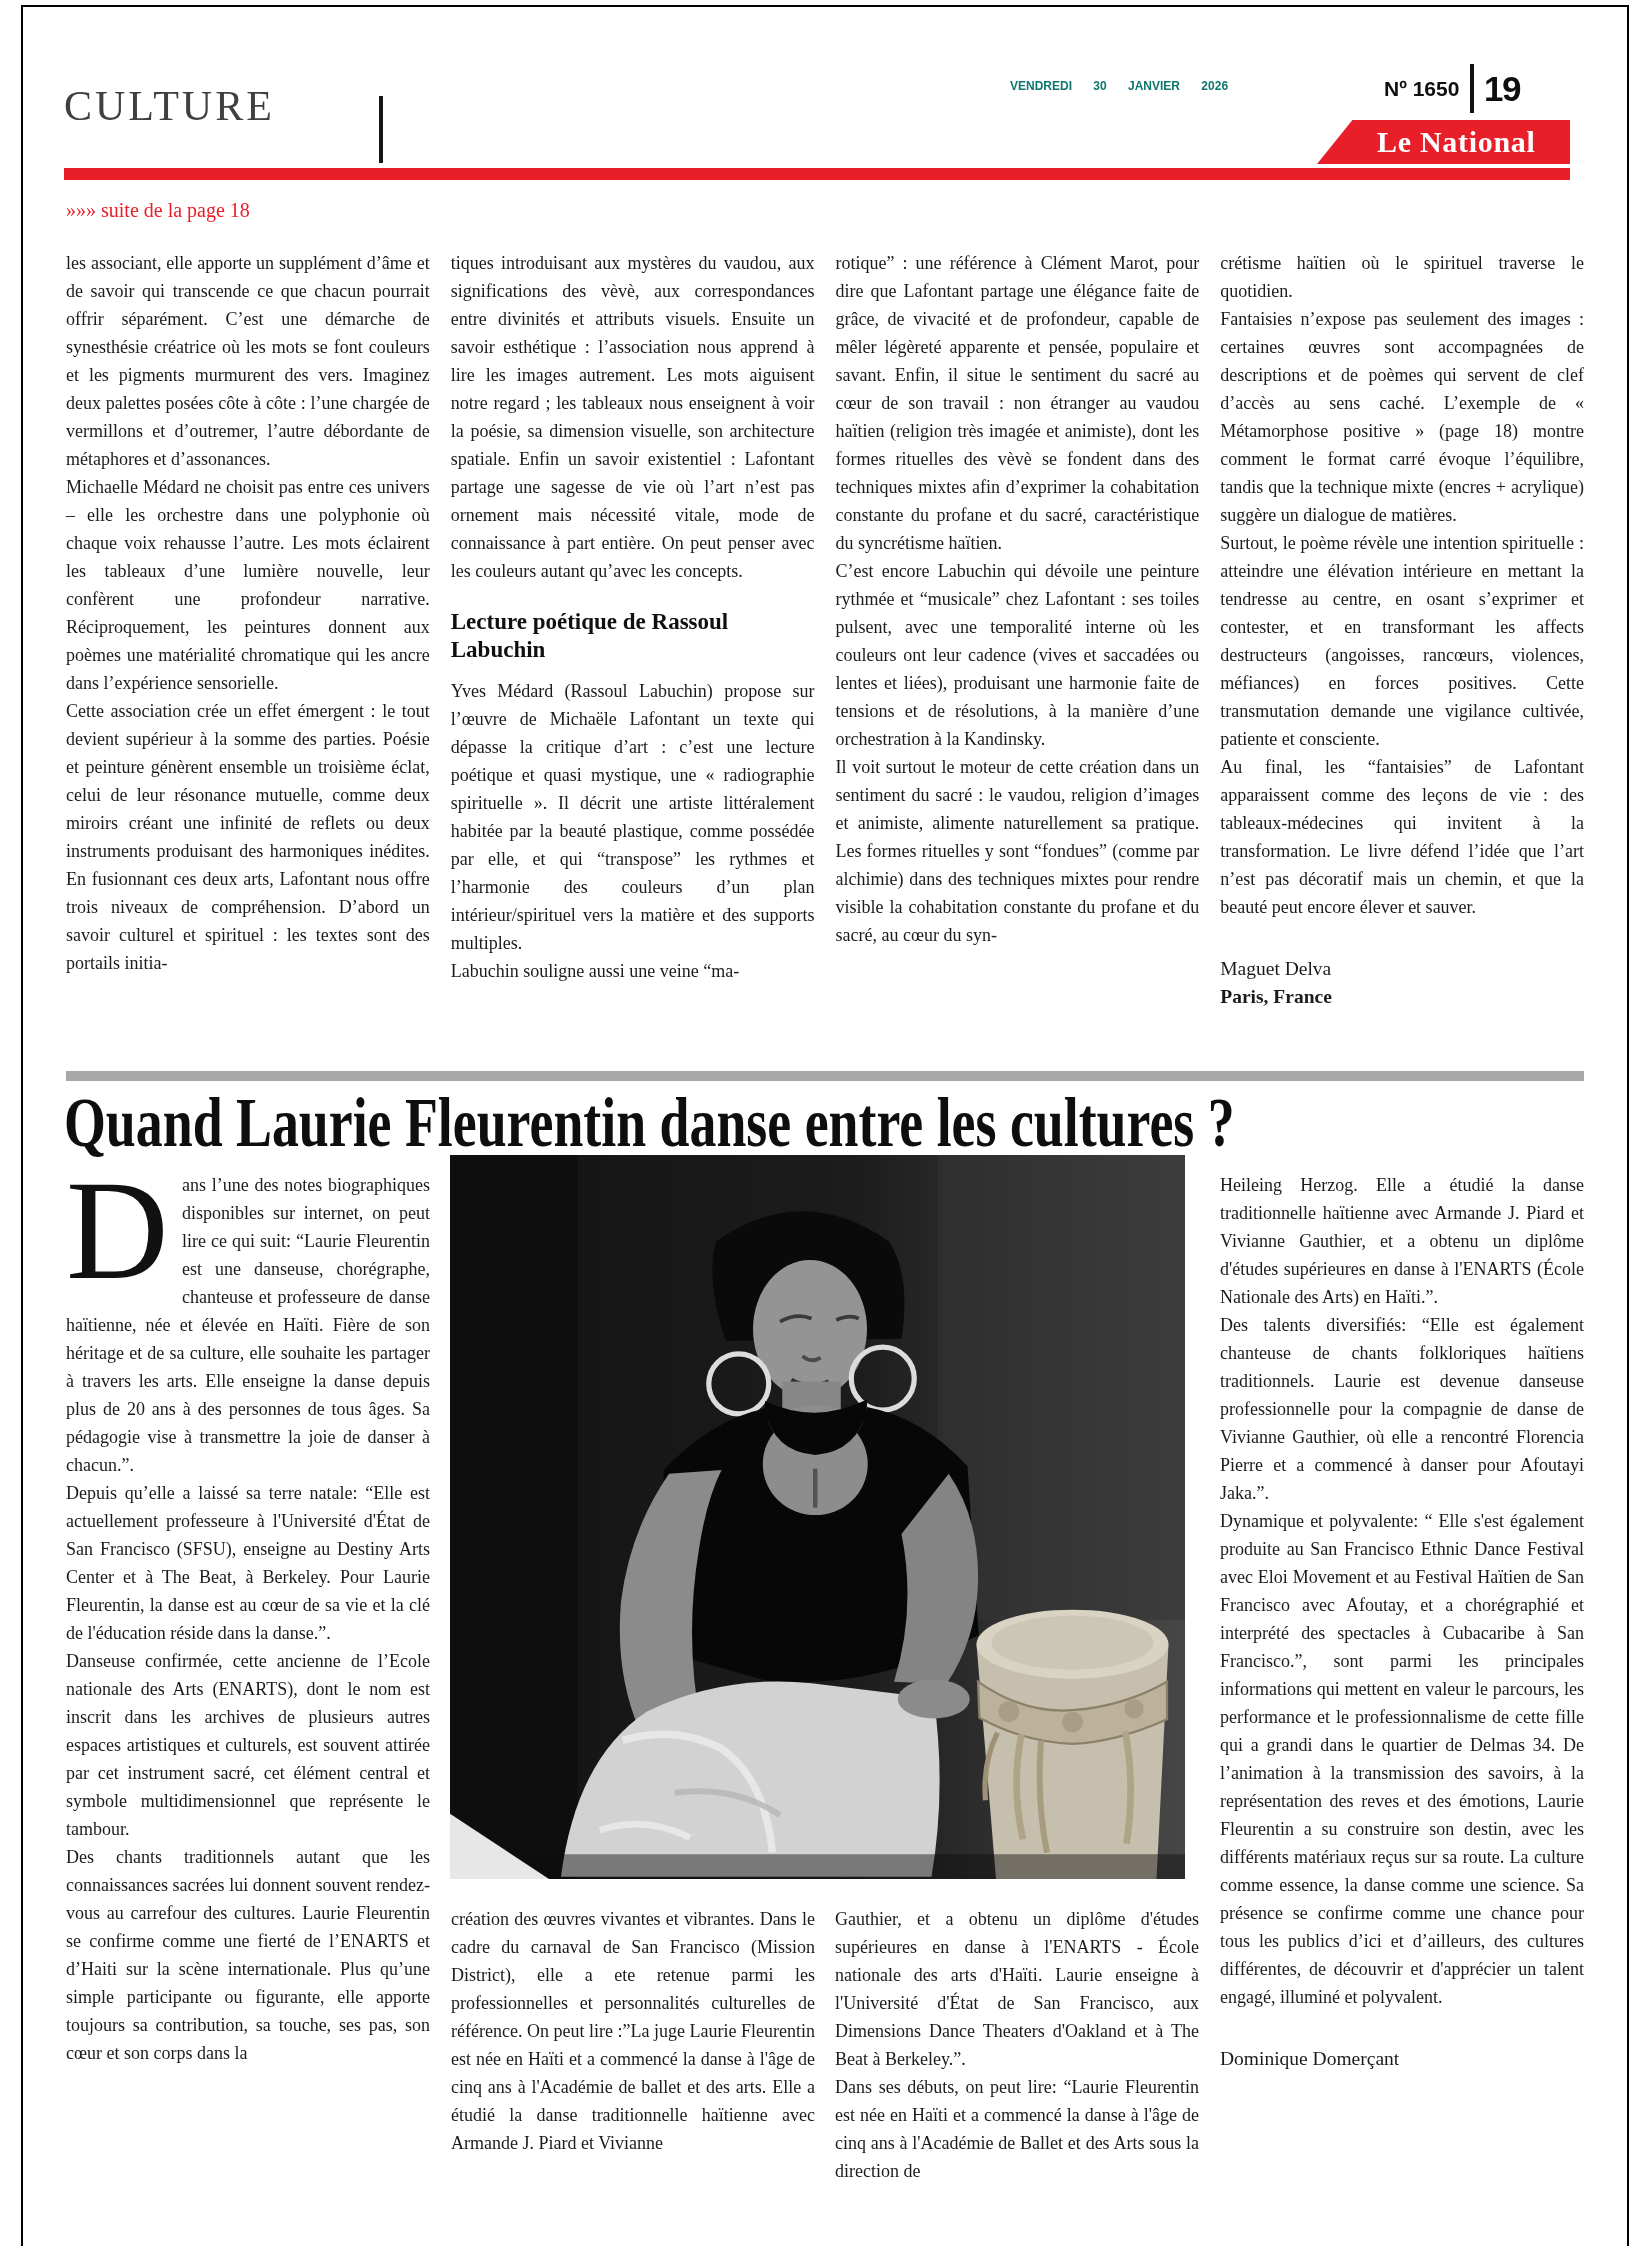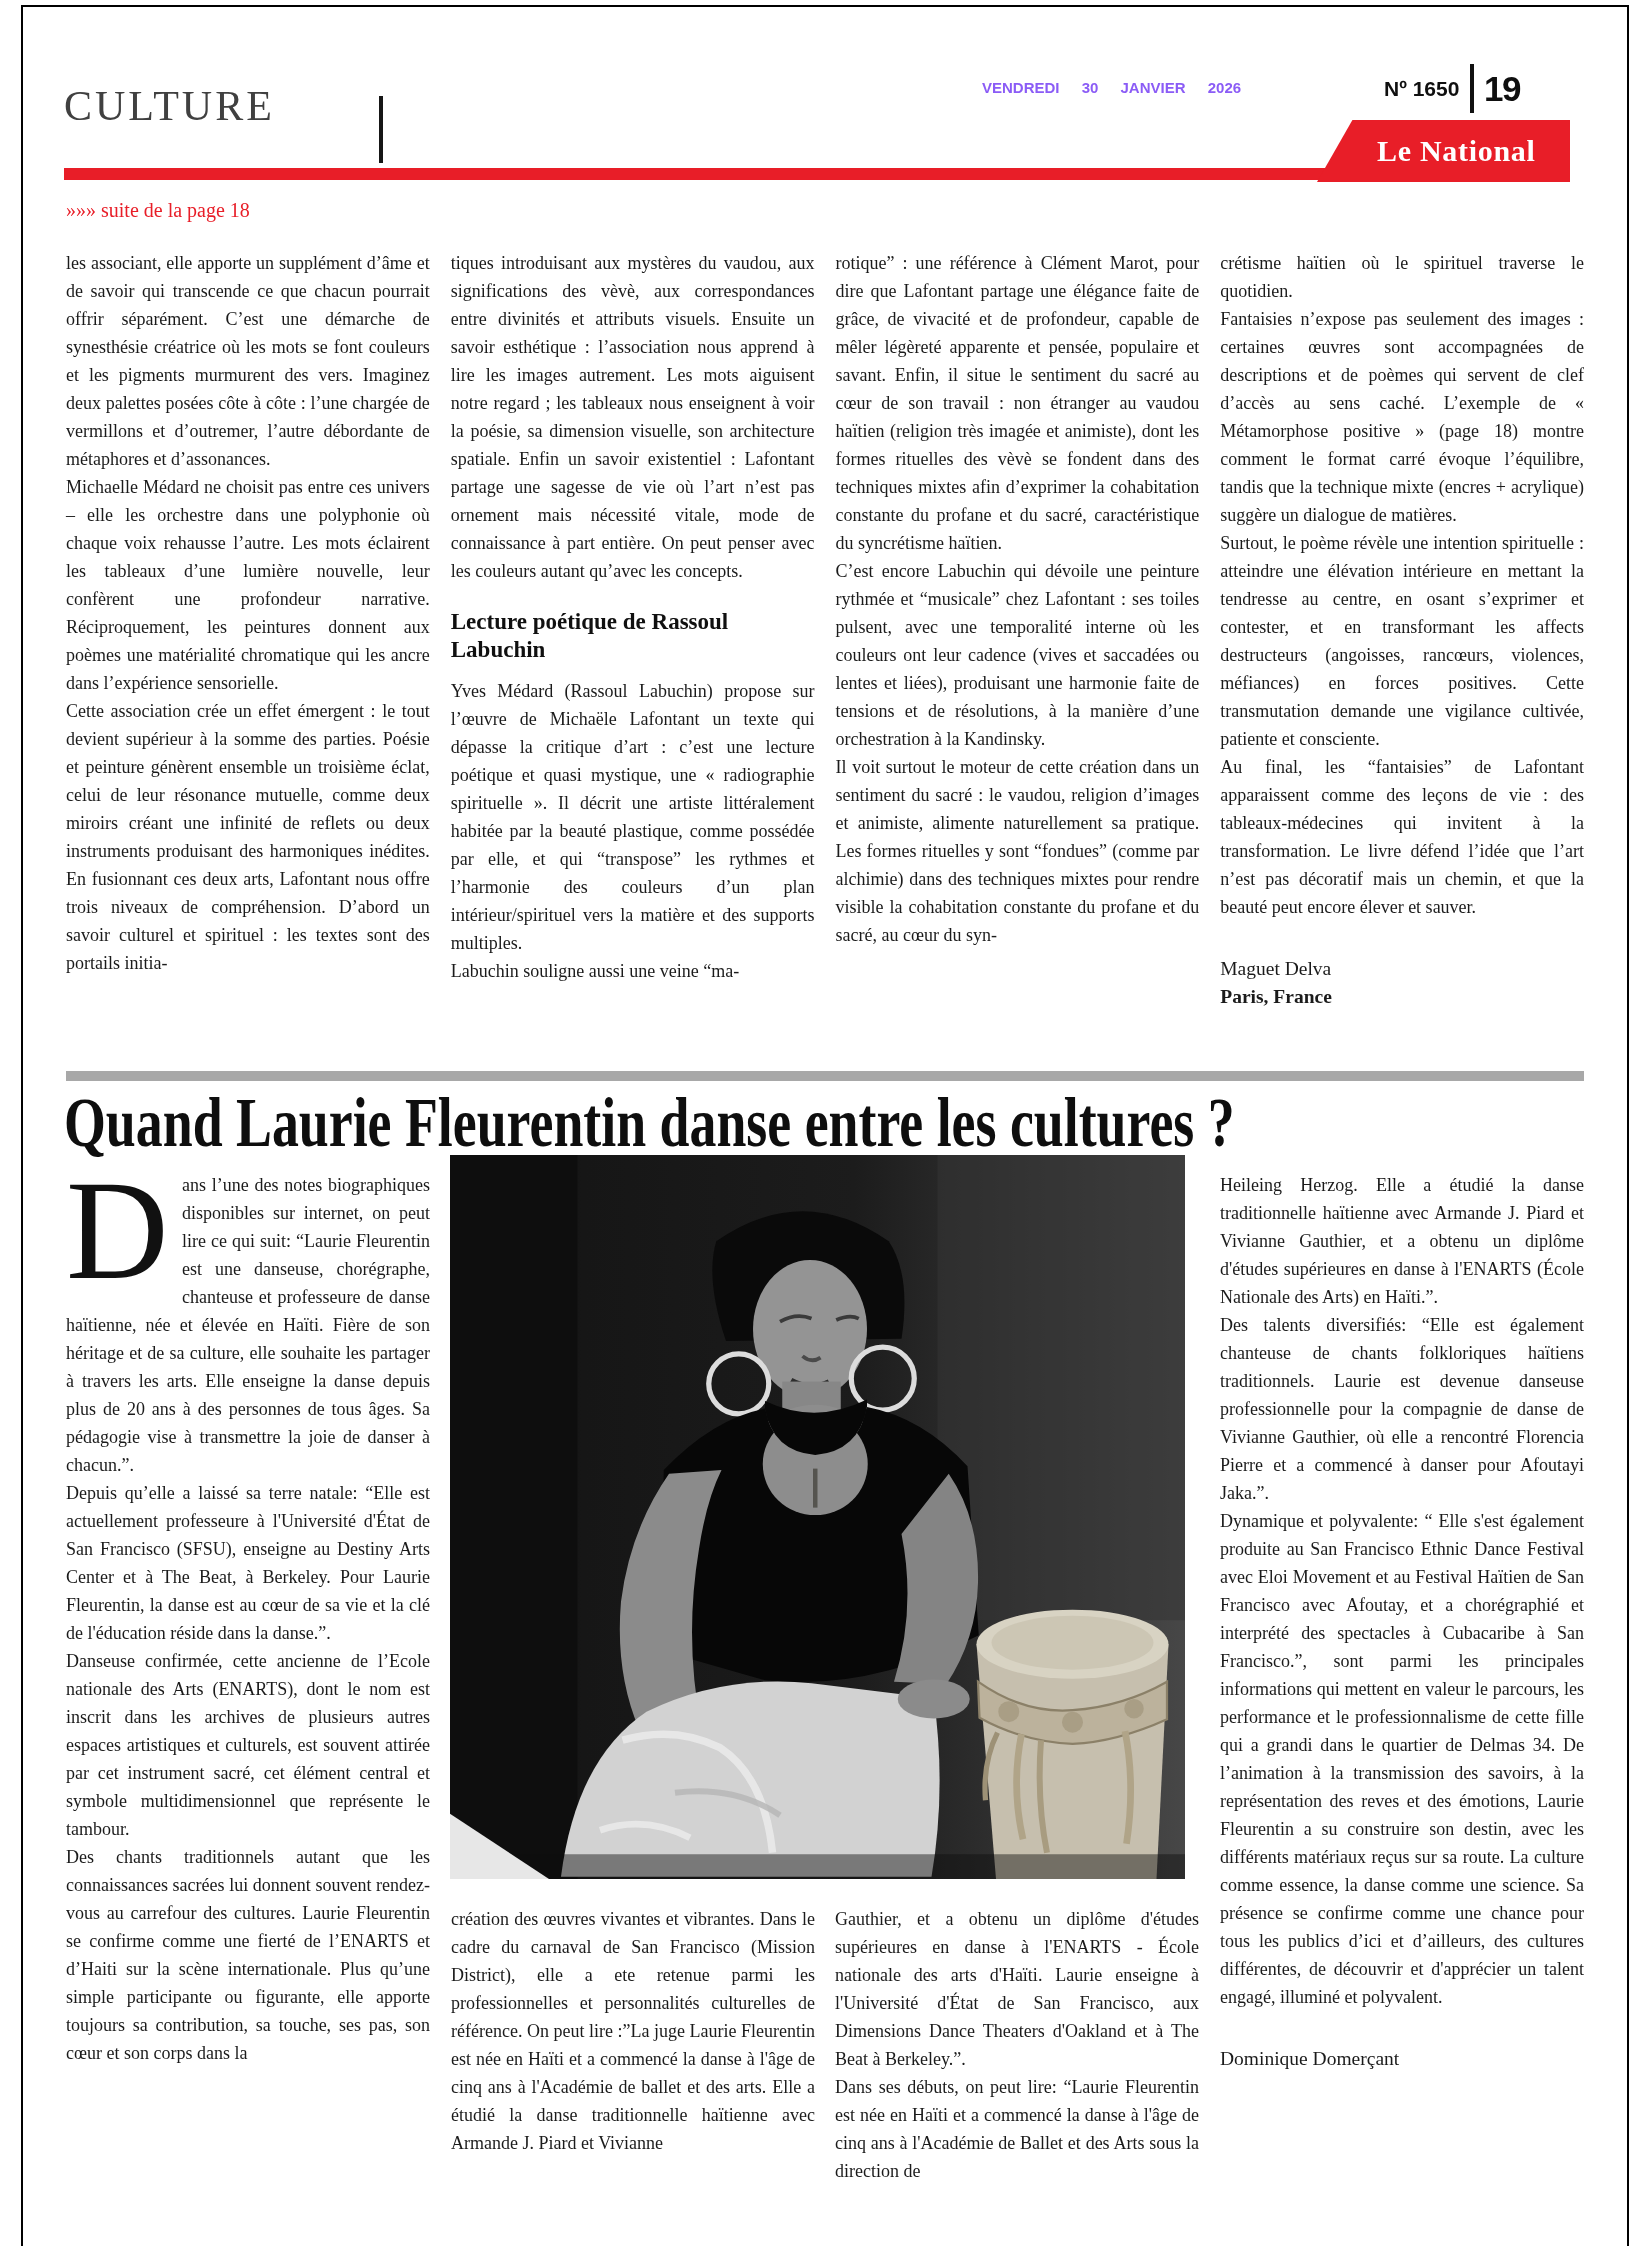--- a/index.html
+++ b/index.html
@@ -9,29 +9,29 @@
   }
   
   .frame-top{position:absolute;left:21px;top:4.5px;width:1608px;height:2.2px;background:#000;}
   .frame-left{position:absolute;left:21px;top:4.5px;width:2.2px;height:2241px;background:#000;}
   .frame-right{position:absolute;right:21px;top:4.5px;width:2.2px;height:2241px;background:#000;}
 
   
   .section-title{position:absolute;left:64px;top:82px;font-size:42px;font-weight:normal;
     letter-spacing:3px;color:#404040;}
   .section-bar{position:absolute;left:379px;top:96px;width:3.7px;height:67px;background:#161616;}
-  .masthead-date{position:absolute;left:982px;top:79px;font-family:"Liberation Sans",sans-serif;
-    font-weight:bold;font-size:15px;word-spacing:18px;color:#8b5cf6;}
+  .masthead-date{position:absolute;left:1010px;top:79px;font-family:"Liberation Sans",sans-serif;
+    font-weight:bold;font-size:12px;word-spacing:18px;color:#0f766e;}
   .issue{position:absolute;left:1384px;top:64px;display:flex;align-items:center;gap:10.5px;
     font-family:"Liberation Sans",sans-serif;color:#0f0f0f;}
   .issue-no{font-weight:bold;font-size:21px;}
   .issue-bar{width:3.7px;height:49px;background:#111;}
   .page-no{font-weight:bold;font-size:35px;letter-spacing:-1.5px;}
   .red-band{position:absolute;left:64px;top:168px;width:1506px;height:12px;background:#e81e28;}
-  .brand-banner{position:absolute;left:1317px;top:120px;width:253px;height:62px;background:#e81e28;
+  .brand-banner{position:absolute;left:1317px;top:120px;width:253px;height:44px;background:#e81e28;
     clip-path:polygon(14% 0,100% 0,100% 100%,0 100%);display:flex;align-items:center;justify-content:center;}
   .brand-banner span{color:#fff;font-weight:bold;font-size:30px;letter-spacing:0.7px;padding-left:25.5px;}
   .suite{position:absolute;left:66px;top:199px;color:#e81e28;font-size:20px;}
 
   
   .article1{position:absolute;left:66px;top:249px;width:1518px;display:grid;
     grid-template-columns:repeat(4,1fr);column-gap:21px;}
   .article1 p, .a2col p{margin:0;font-size:18px;line-height:28px;text-align:justify;color:#1b1b1b;}
   .subhead{margin:22.5px 0 13.5px;font-size:23px;line-height:28px;font-weight:bold;color:#101010;text-align:left;}
   .byline{margin-top:34px !important;font-weight:normal;font-size:19.5px !important;text-align:left !important;}

